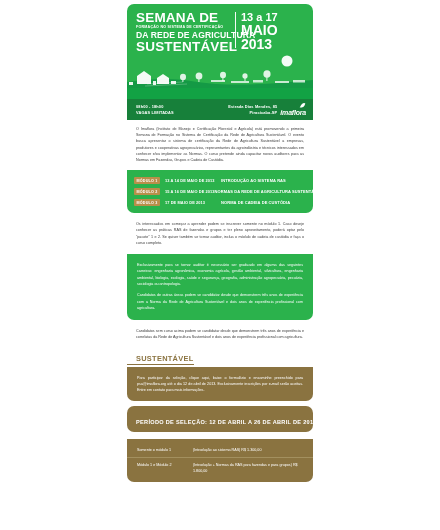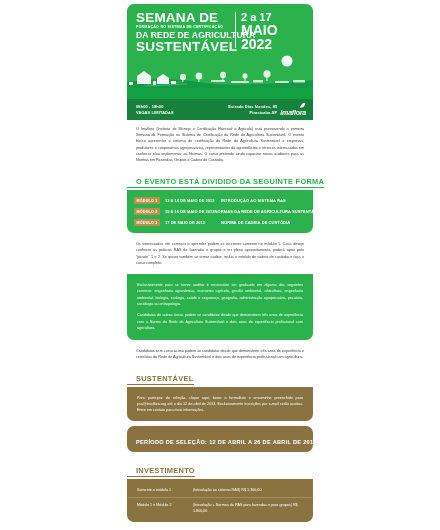--- a/index.html
+++ b/index.html
@@ -309,23 +309,23 @@
   <div class="header">
     <div class="hdr-top">
       <div class="hdr-left">
         <div class="t-semana">SEMANA DE</div>
         <div class="t-sub">FORMAÇÃO NO SISTEMA DE CERTIFICAÇÃO</div>
         <div class="t-rede">DA REDE DE AGRICULTURA</div>
         <div class="t-sust">SUSTENTÁVEL</div>
       </div>
       <div class="hdr-divider"></div>
       <div class="hdr-right">
-        <div class="d-1">2 a 17</div>
+        <div class="d-1">13 a 17</div>
         <div class="d-2">MAIO</div>
-        <div class="d-3">2022</div>
+        <div class="d-3">2013</div>
       </div>
     </div>
 
     <div class="scene">
       <svg viewBox="0 0 186 50" xmlns="http://www.w3.org/2000/svg">
         <rect x="0" y="0" width="186" height="50" fill="#2bb24c"></rect>
         <circle cx="160" cy="9" r="5.5" fill="#ffffff" opacity=".95"></circle>
         <path d="M0 34 L186 34 L186 50 L0 50 Z" fill="#12a244"></path>
         <path d="M0 30 Q40 24 70 30 Q110 36 186 28 L186 36 L0 36 Z" fill="#149a45"></path>
         <g fill="#ffffff" opacity=".95">
@@ -381,23 +381,20 @@
           <span class="logo-word">imaflora</span>
         </div>
       </div>
     </div>
   </div>
 
   <div class="intro">
     <p>O Imaflora (Instituto de Manejo e Certificação Florestal e Agrícola) está promovendo a primeira Semana de Formação no Sistema de Certificação da Rede de Agricultura Sustentável. O evento busca apresentar o sistema de certificação da Rede de Agricultura Sustentável a empresas, produtores e cooperativas agropecuárias, representantes da agroindústria e técnicos interessados em conhecer e/ou implementar as Normas. O curso pretende ainda capacitar novos auditores para as Normas em Fazendas, Grupos e Cadeia de Custódia.</p>
   </div>
 
-  <div class="sec-title-wrap">
-    <div class="sec-title">O EVENTO ESTÁ DIVIDIDO DA SEGUINTE FORMA</div>
-  </div>
   <div class="underline-full"></div>
   <div class="modules">
     <div class="mod-row">
       <span class="mod-badge">MÓDULO 1</span>
       <span class="mod-date">13 A 14 DE MAIO DE 2013</span>
       <span class="mod-name">INTRODUÇÃO AO SISTEMA RAS</span>
     </div>
     <div class="mod-row">
       <span class="mod-badge">MÓDULO 2</span>
       <span class="mod-date">15 A 16 DE MAIO DE 2013</span>
@@ -430,23 +427,20 @@
   <div class="underline-full brown"></div>
   <div class="panel-brown">
     <p>Para participar da seleção, clique aqui, baixe o formulário e encaminhe preenchido para psa@imaflora.org até o dia 12 de abril de 2013. Exclusivamente inscrições por e-mail serão aceitas. Entre em contato para mais informações.</p>
   </div>
   <div class="band-brown">
     <span>PERÍODO DE SELEÇÃO: 12 DE ABRIL A 26 DE ABRIL DE 2013</span>
   </div>
 
   <div class="gap-sm"></div>
 
-  <div class="sec-title-wrap">
-    <div class="sec-title brown">INVESTIMENTO</div>
-  </div>
   <div class="underline-full brown"></div>
   <div class="panel-brown table">
     <div class="inv-row">
       <div class="inv-c1">Somente o módulo 1</div>
       <div class="inv-c2">(Introdução ao sistema RAS)  R$ 1.300,00</div>
     </div>
     <div class="inv-row">
       <div class="inv-c1">Módulo 1 e Módulo 2</div>
       <div class="inv-c2">(Introdução + Normas da RAS para fazendas e para grupos)  R$ 1.800,00</div>
     </div>

